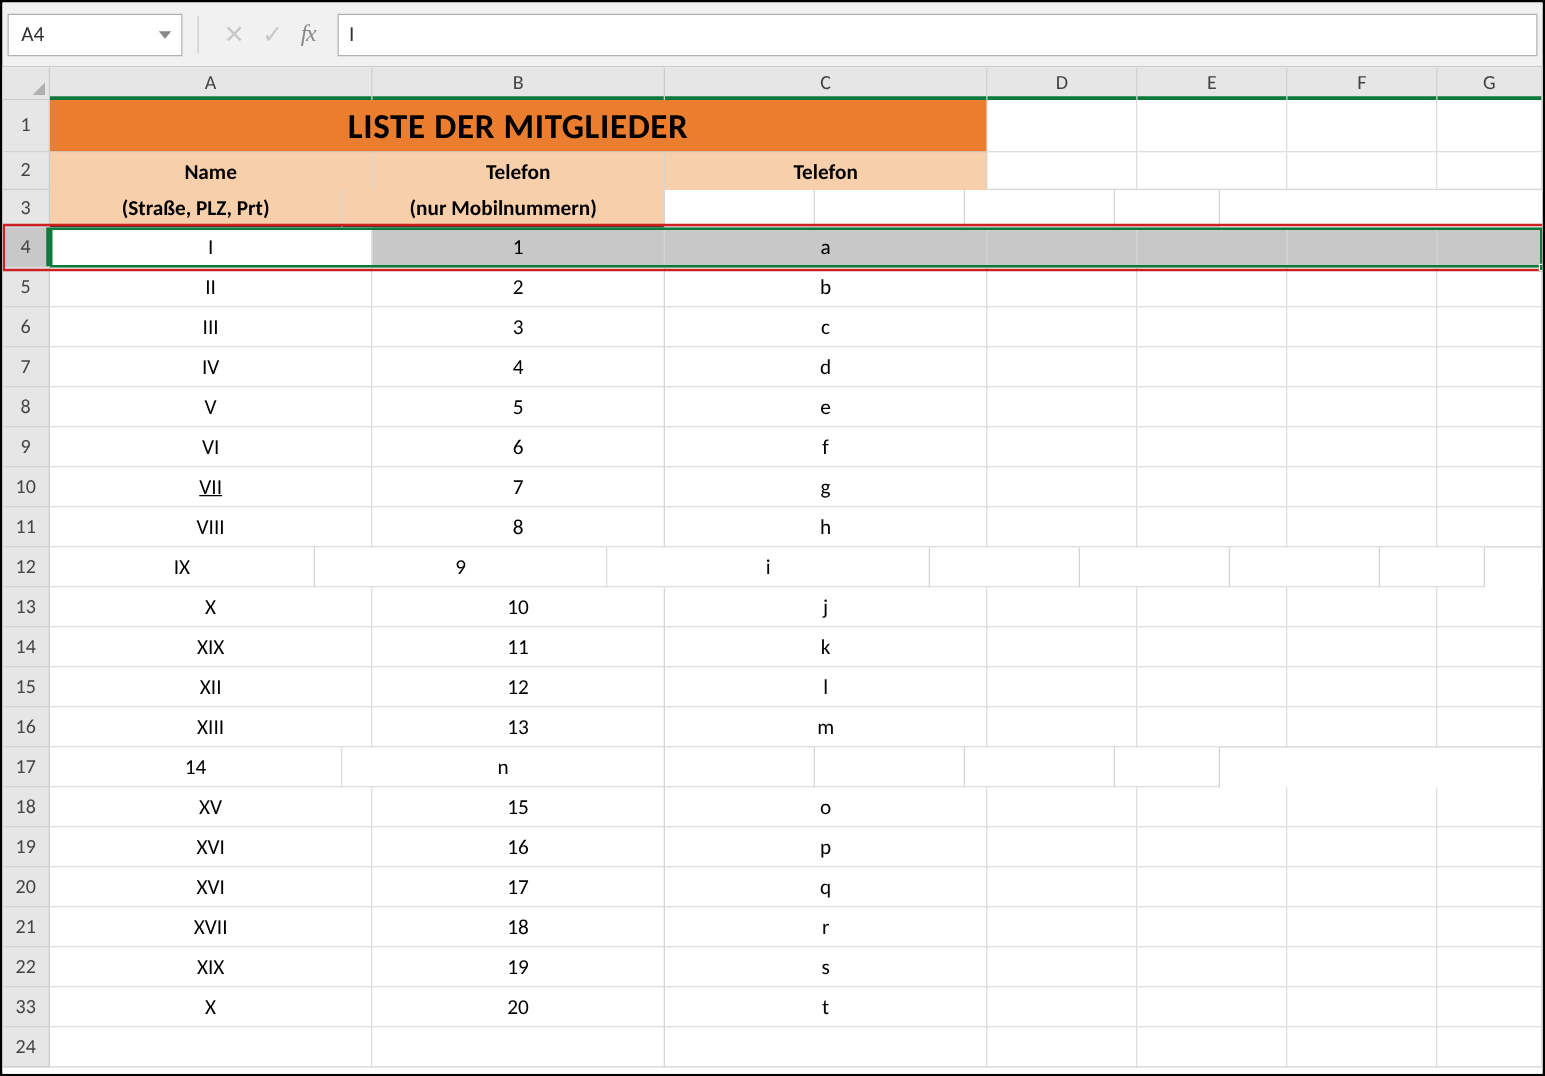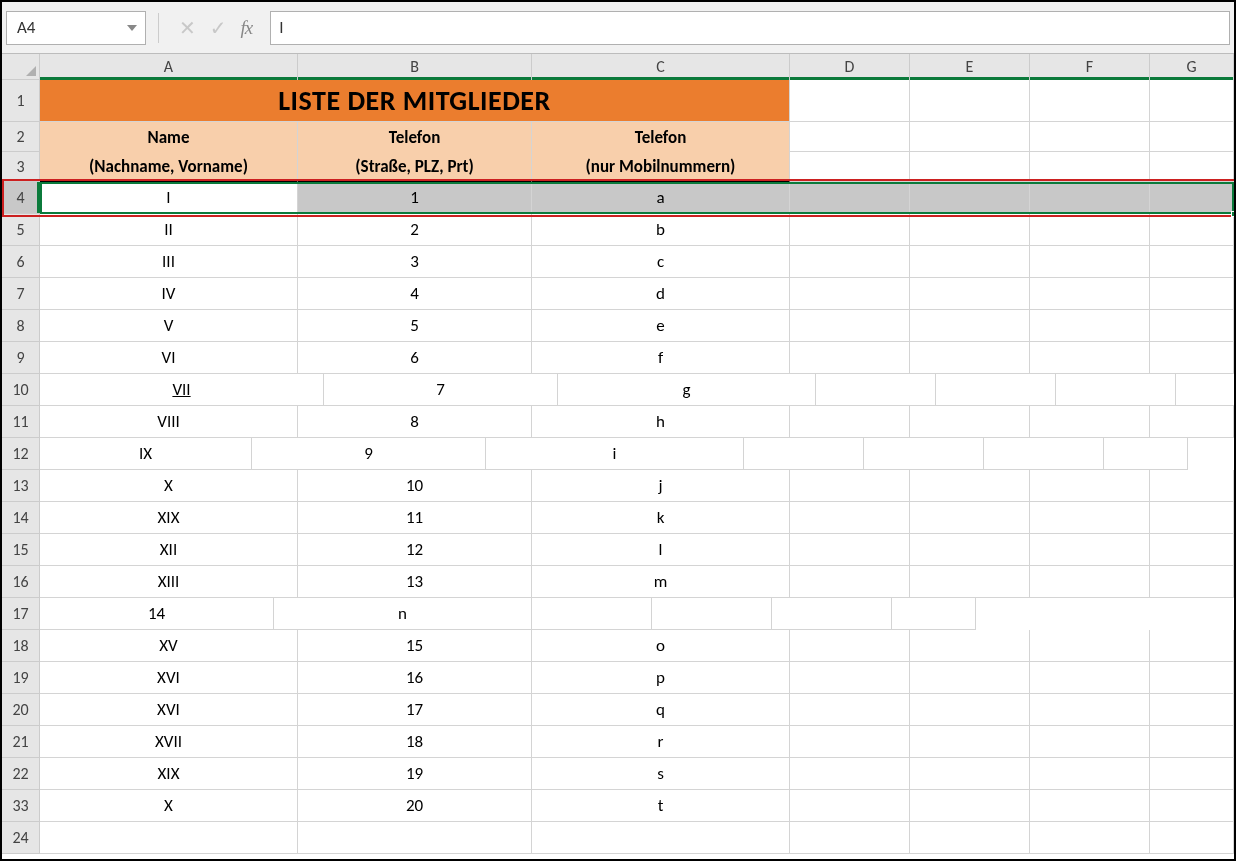--- a/index.html
+++ b/index.html
@@ -217,21 +217,20 @@
           <div class="cell hdr-cell" style="width: 258px;">Name</div>
           <div class="cell hdr-cell" style="width: 234px;">Telefon</div>
           <div class="cell hdr-cell" style="width: 258px;">Telefon</div>
           <div class="cell" style="width: 120px;"></div>
           <div class="cell" style="width: 120px;"></div>
           <div class="cell" style="width: 120px;"></div>
           <div class="cell" style="width: 84px;"></div>
         </div>
         <div class="row row3">
           <div class="row-h">3</div>
-          <div class="cell hdr-cell2" style="width: 258px;">(Nachname, Vorname)</div>
           <div class="cell hdr-cell2" style="width: 234px;">(Straße, PLZ, Prt)</div>
           <div class="cell hdr-cell2" style="width: 258px;">(nur Mobilnummern)</div>
           <div class="cell" style="width: 120px;"></div>
           <div class="cell" style="width: 120px;"></div>
           <div class="cell" style="width: 120px;"></div>
           <div class="cell" style="width: 84px;"></div>
         </div>
         <div class="row selected">
           <div class="row-h selected">4</div>
           <div class="row4-cells-wrap">
@@ -292,21 +291,21 @@
           <div class="cell" style="width: 258px;">VI</div>
           <div class="cell" style="width: 234px;">6</div>
           <div class="cell" style="width: 258px;">f</div>
           <div class="cell" style="width: 120px;"></div>
           <div class="cell" style="width: 120px;"></div>
           <div class="cell" style="width: 120px;"></div>
           <div class="cell" style="width: 84px;"></div>
         </div>
         <div class="row">
           <div class="row-h">10</div>
-          <div class="cell" style="width: 284px; text-decoration: underline;">VII</div>
+          <div class="cell" style="width: 258px; text-decoration: underline;">VII</div>
           <div class="cell" style="width: 234px;">7</div>
           <div class="cell" style="width: 258px;">g</div>
           <div class="cell" style="width: 120px;"></div>
           <div class="cell" style="width: 120px;"></div>
           <div class="cell" style="width: 120px;"></div>
           <div class="cell" style="width: 84px;"></div>
         </div>
         <div class="row">
           <div class="row-h">11</div>
           <div class="cell" style="width: 258px;">VIII</div>

